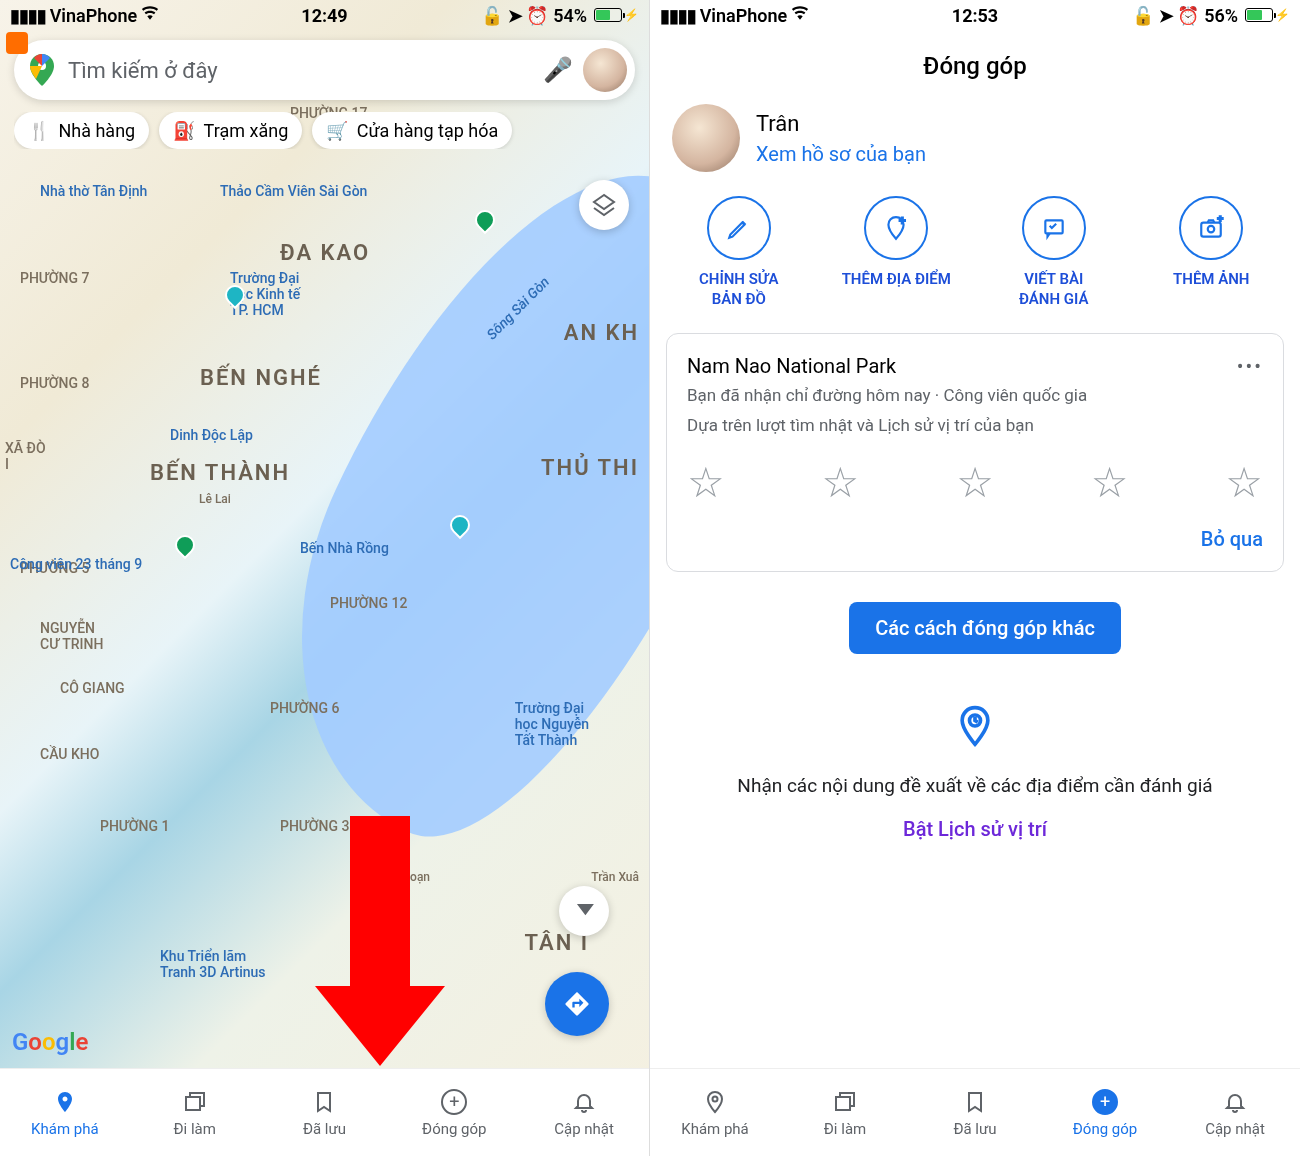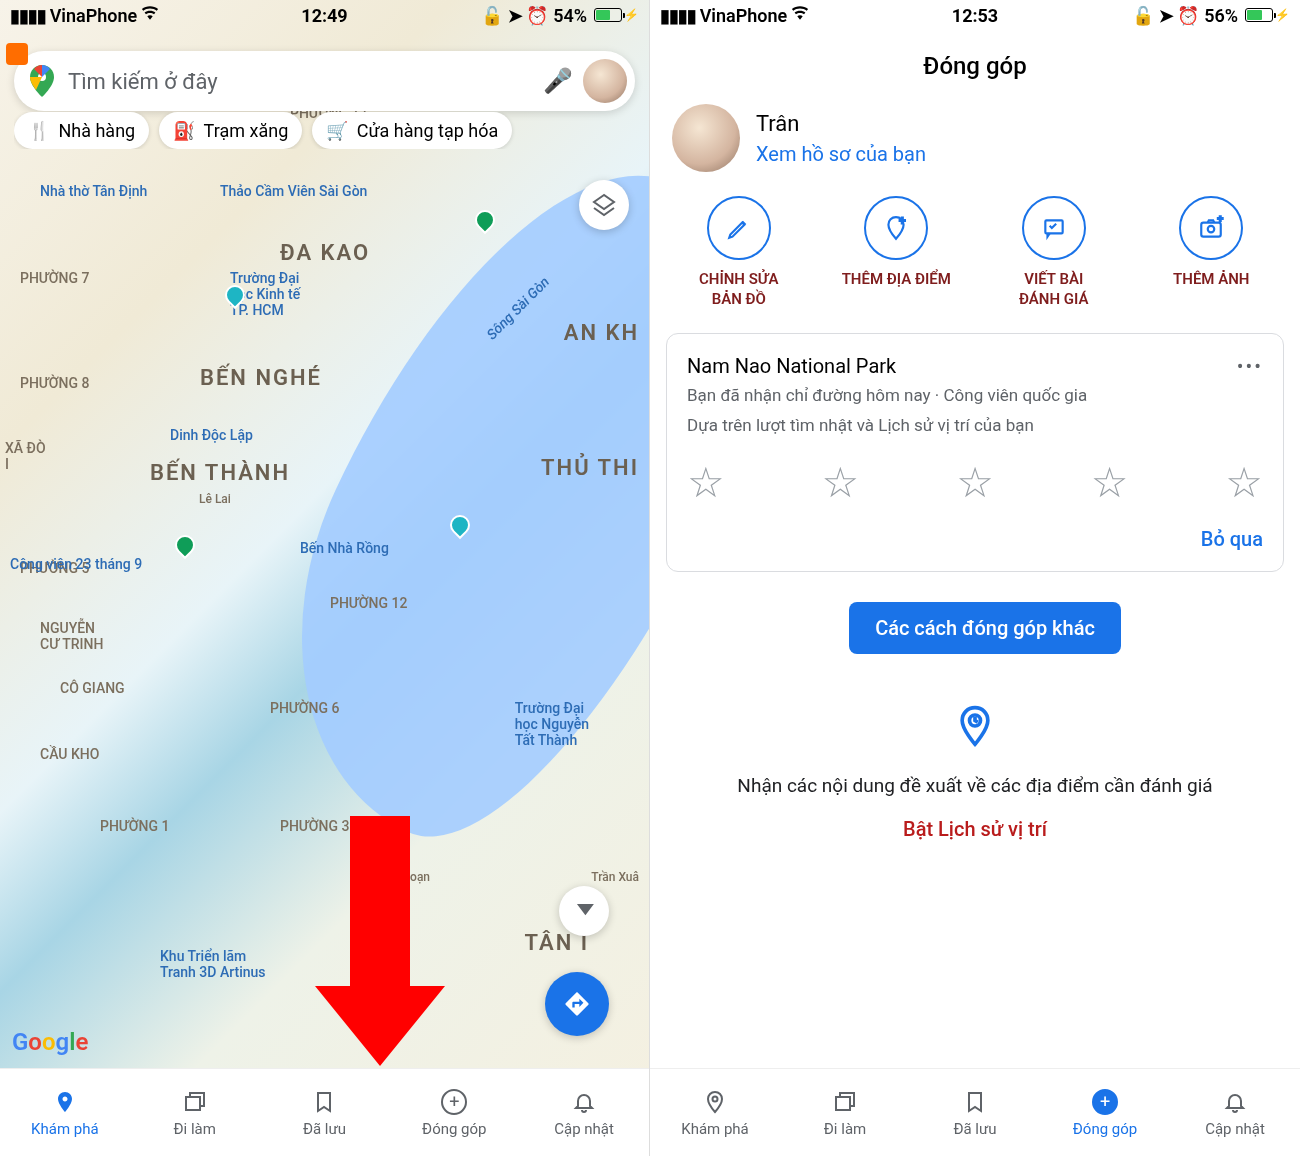--- a/index.html
+++ b/index.html
@@ -24,21 +24,21 @@
     z-index: 1;
   }
   .river { position: absolute; top: 150px; right: -50px; width: 350px; height: 700px; background: #a3ccff; border-radius: 50% 30% 40% 60% / 60% 40% 60% 40%; transform: rotate(25deg); z-index: 2; opacity: 0.9; }
   .map-label { position: absolute; font-size: 14px; color: #7b6f5e; font-weight: 500; z-index: 3; white-space: nowrap; }
   .map-label.big { font-size: 22px; font-weight: 600; color: #6b6051; letter-spacing: 2px; }
   .map-label.blue { color: #2d6cb5; }
   .google-logo { position: absolute; bottom: 100px; left: 12px; z-index: 5; font-size: 24px; font-weight: 600; }
   .g-b { color: #4285F4; } .g-r { color: #EA4335; } .g-y { color: #FBBC05; } .g-g { color: #34A853; }
 
   
-  .search-wrap { position: absolute; top: 51px; left: 14px; right: 14px; z-index: 20; }
+  .search-wrap { position: absolute; top: 40px; left: 14px; right: 14px; z-index: 20; }
   .search-bar { background: #fff; border-radius: 30px; height: 60px; display: flex; align-items: center; padding: 0 8px 0 14px; box-shadow: 0 2px 8px rgba(0,0,0,0.15); }
   .gmaps-icon { width: 28px; height: 28px; border-radius: 50%; display: flex; align-items: center; justify-content: center; }
   .search-text { flex: 1; margin-left: 12px; font-size: 22px; color: #5f6368; }
   .mic-icon { font-size: 24px; margin: 0 10px; }
   .avatar { width: 44px; height: 44px; border-radius: 50%; background: radial-gradient(circle at 40% 35%, #f5e6d3, #d4b5a0 60%, #8b6f5c); }
   .notif-badge { position: absolute; top: -8px; left: -8px; width: 22px; height: 22px; background: #ff6d00; border-radius: 4px; }
 
   
   .chips { position: absolute; top: 112px; left: 14px; right: 0; z-index: 20; display: flex; gap: 10px; overflow: hidden; }
   .chip { background: #fff; border-radius: 20px; padding: 8px 14px; display: flex; align-items: center; gap: 8px; font-size: 18px; box-shadow: 0 1px 4px rgba(0,0,0,0.15); white-space: nowrap; }
@@ -68,37 +68,37 @@
   .right-content { position: absolute; top: 36px; left: 0; right: 0; bottom: 88px; background: #fff; padding: 16px 0; overflow: hidden; display: flex; flex-direction: column; align-items: center; }
   .page-title { font-size: 24px; font-weight: 500; margin-bottom: 24px; }
   .profile-row { display: flex; align-items: center; width: 100%; padding: 0 22px; gap: 16px; margin-bottom: 24px; }
   .avatar-lg { width: 68px; height: 68px; border-radius: 50%; background: radial-gradient(circle at 40% 35%, #f5e6d3, #d4b5a0 60%, #8b6f5c); }
   .profile-name { font-size: 22px; margin-bottom: 6px; }
   .profile-link { font-size: 20px; color: #1a73e8; }
 
   .action-row { display: flex; justify-content: space-around; width: 100%; padding: 0 10px; margin-bottom: 24px; }
   .action-item { display: flex; flex-direction: column; align-items: center; gap: 10px; flex: 1; }
   .action-circle { width: 64px; height: 64px; border: 2px solid #1a73e8; border-radius: 50%; display: flex; align-items: center; justify-content: center; color: #1a73e8; font-size: 26px; }
-  .action-label { font-size: 15px; color: #7f1d1d; font-weight: 600; text-align: center; line-height: 1.3; }
+  .action-label { font-size: 15px; color: #1d4ed8; font-weight: 600; text-align: center; line-height: 1.3; }
 
   .card { margin: 0 16px; border: 1px solid #dadce0; border-radius: 12px; padding: 20px; width: calc(100% - 32px); }
   .card-title-row { display: flex; justify-content: space-between; align-items: center; }
   .card-title { font-size: 20px; font-weight: 400; }
   .card-more { color: #5f6368; font-size: 20px; letter-spacing: 2px; }
   .card-sub { color: #5f6368; font-size: 17px; margin-top: 6px; line-height: 1.4; }
   .stars { display: flex; justify-content: space-between; margin-top: 20px; }
   .star { font-size: 42px; color: #9aa0a6; }
   .skip { text-align: right; color: #1a73e8; font-size: 20px; margin-top: 20px; font-weight: 500; }
 
   .pill-btn { background: #1a73e8; color: #fff; padding: 14px 26px; border-radius: 8px; font-size: 20px; font-weight: 500; margin-top: 30px; margin-left: 20px; }
 
   .suggest { margin-top: 50px; text-align: center; padding: 0 30px; }
   .suggest-icon { color: #1a73e8; font-size: 40px; margin-bottom: 16px; }
   .suggest-text { font-size: 19px; color: #202124; margin-bottom: 20px; }
-  .suggest-link { color: #b91c1c; font-size: 20px; font-weight: 500; }
+  .suggest-link { color: #6d28d9; font-size: 20px; font-weight: 500; }
 
   .pin-marker { width: 20px; height: 20px; background: #0f9d58; border-radius: 50% 50% 50% 0; transform: rotate(-45deg); position: absolute; z-index: 3; border: 2px solid #fff; }
 </style>
 </head>
 <body>
 
 <div class="phone phone-left">
   <div class="map-bg"></div>
   <div class="river"></div>
 

